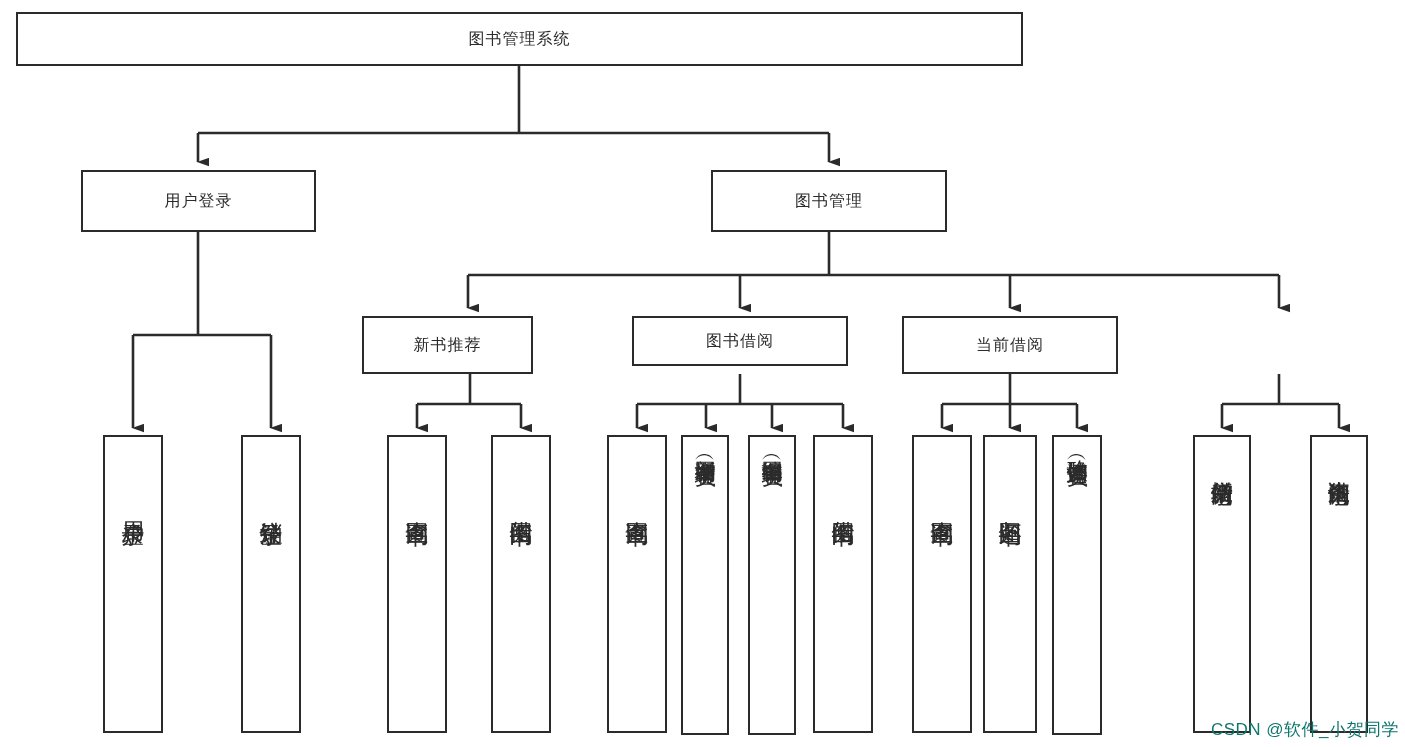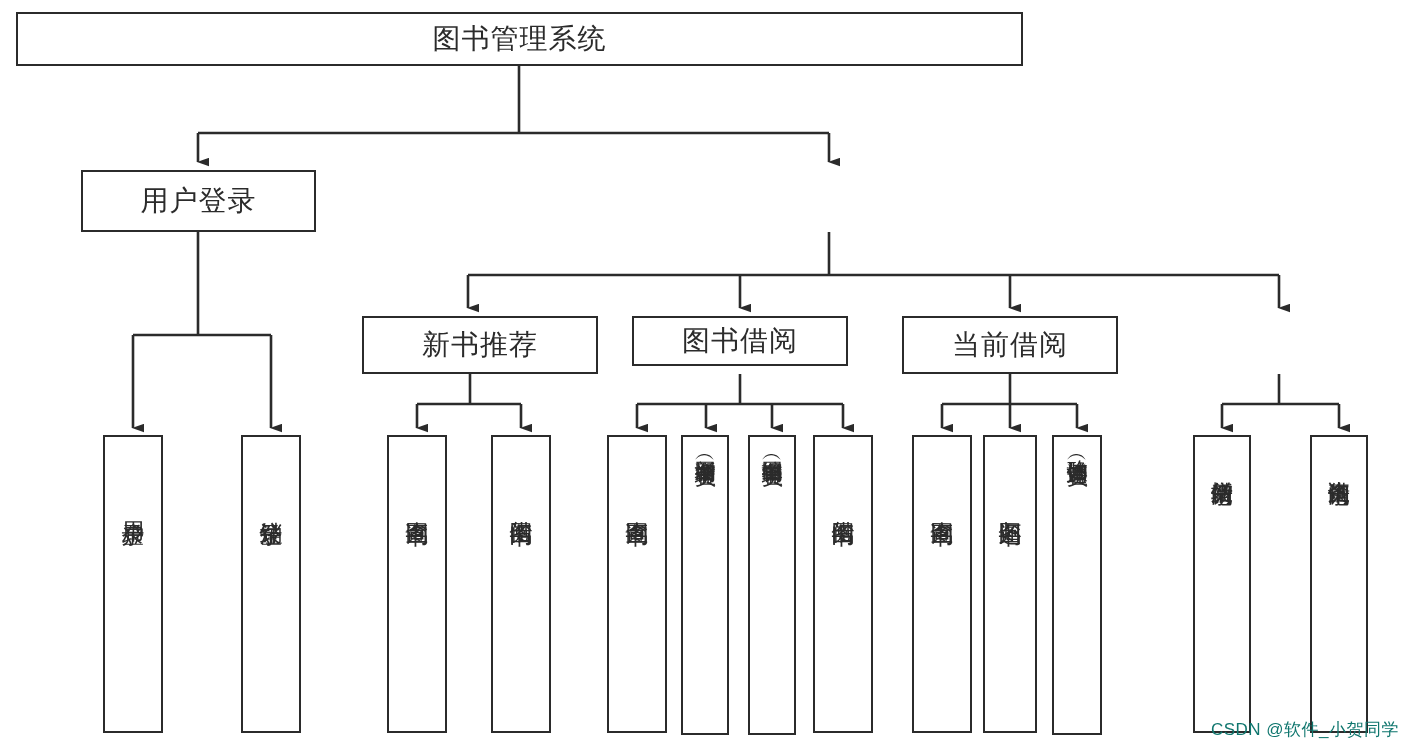--- a/index.html
+++ b/index.html
@@ -4,21 +4,21 @@
 <title>图书管理系统 功能结构图</title>
 <style>
   html,body{margin:0;padding:0;background:#ffffff;}
   body{font-family:"Liberation Sans","DejaVu Sans",sans-serif;}
   #stage{position:relative;width:1405px;height:747px;background:#fff;overflow:hidden;}
   #wires{position:absolute;left:0;top:0;width:1405px;height:747px;pointer-events:none;}
 
   .node{position:absolute;box-sizing:border-box;background:#ffffff;
         border:2px solid #2b2b2b;display:flex;align-items:center;justify-content:center;
         color:#2b2b2b;}
-  .node.h{font-size:28px;letter-spacing:1px;}
+  .node.h{font-size:16px;letter-spacing:1px;}
   .node.h span{white-space:nowrap;}
 
   .leaf{position:absolute;box-sizing:border-box;background:#ffffff;
         border:2px solid #2b2b2b;display:flex;align-items:flex-start;justify-content:center;
         color:#2b2b2b;}
   .leaf span{
       writing-mode:vertical-rl;
       text-orientation:upright;
       font-size:23px;
       line-height:1.08;
@@ -85,22 +85,25 @@
     </g>
   </svg>
 
   <div class="node h" style="left:16px;top:12px;width:1007px;height:54px;">
     <span>图书管理系统</span>
   </div>
 
   <div class="node h" style="left:81px;top:170px;width:235px;height:62px;">
     <span>用户登录</span>
   </div>
+  <div class="node h" style="left:711px;top:170px;width:236px;height:62px;">
+    <span>图书管理</span>
+  </div>
 
-  <div class="node h" style="left:362px;top:316px;width:236px;height:58px;">
+  <div class="node h" style="left:362px;top:316px;width:171px;height:58px;">
     <span>新书推荐</span>
   </div>
   <div class="node h" style="left:632px;top:316px;width:216px;height:50px;">
     <span>图书借阅</span>
   </div>
   <div class="node h" style="left:902px;top:316px;width:216px;height:58px;text-align:right;">
     <span>当前借阅</span>
   </div>
 
   <div class="leaf" style="left:103px;top:435px;width:60px;height:298px;padding-top:66px;">

